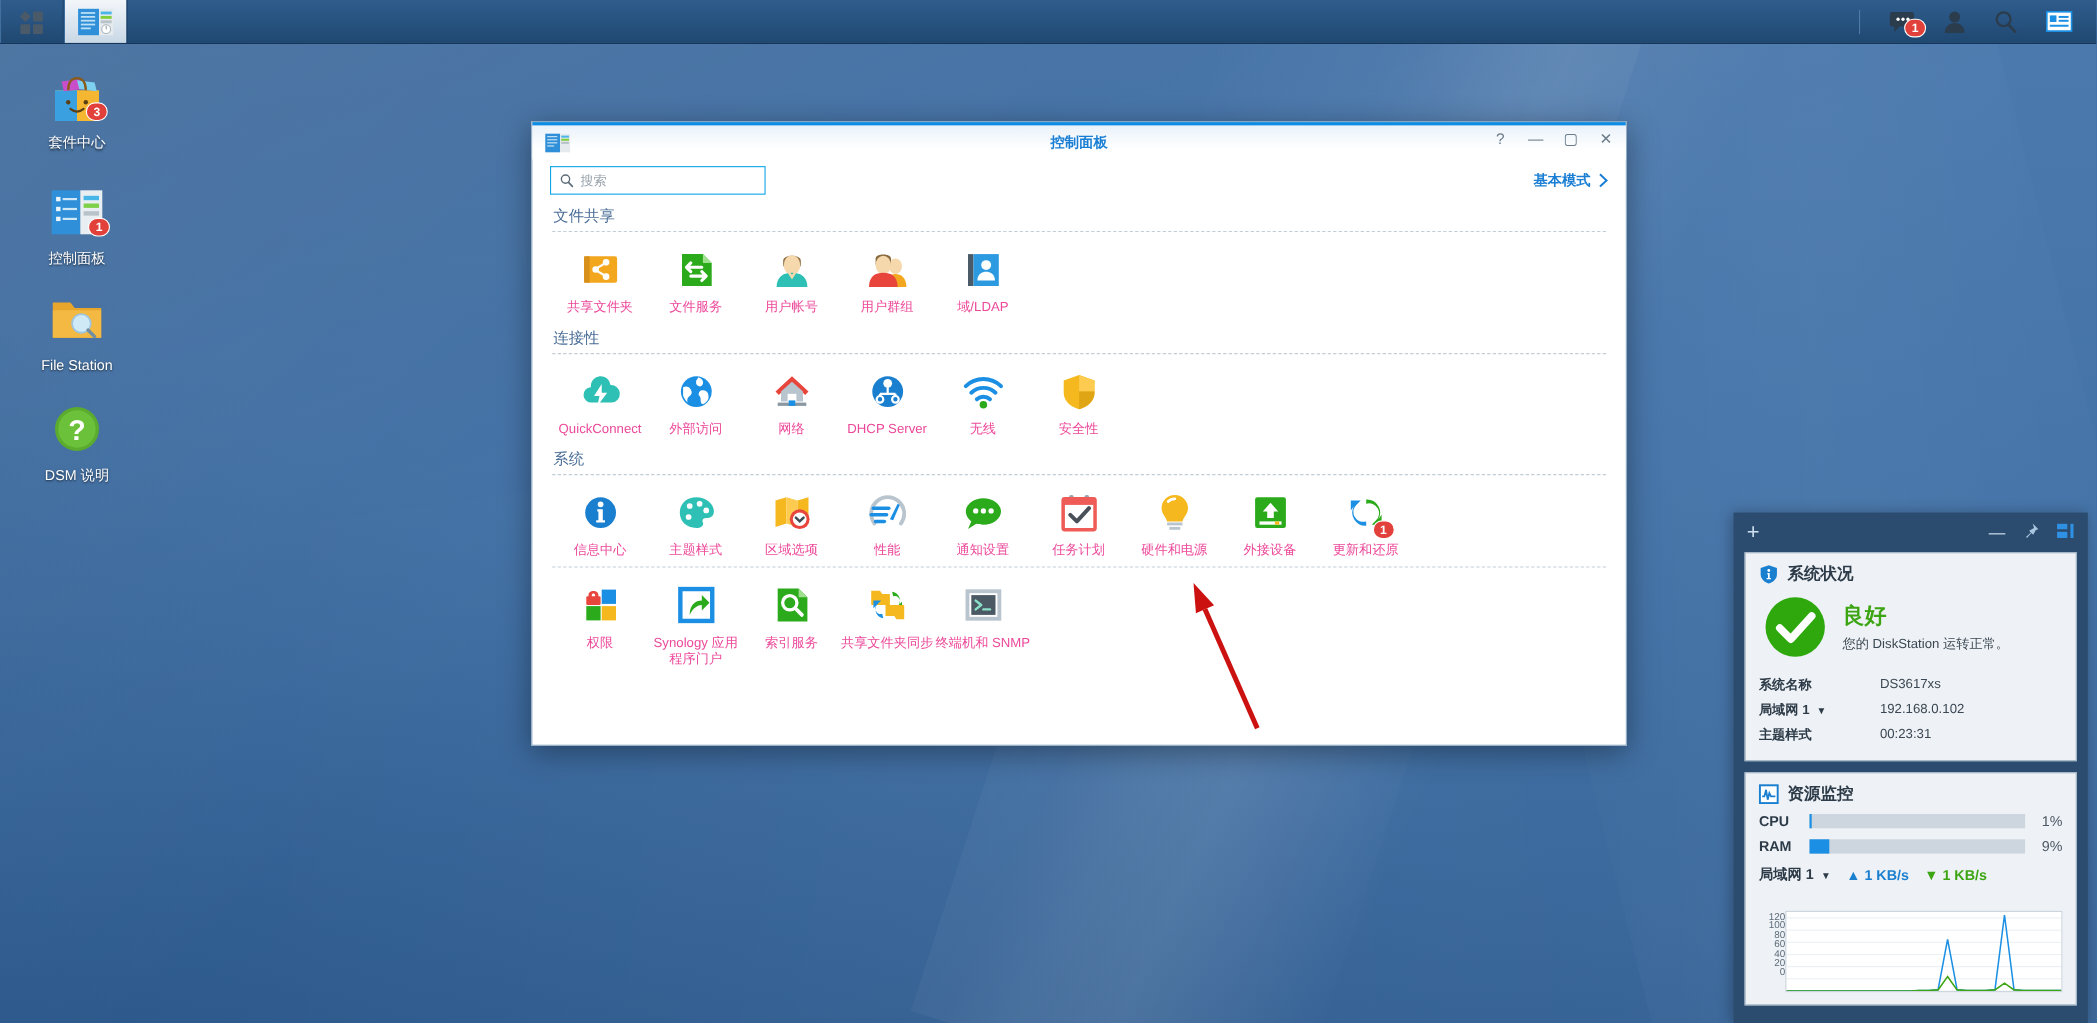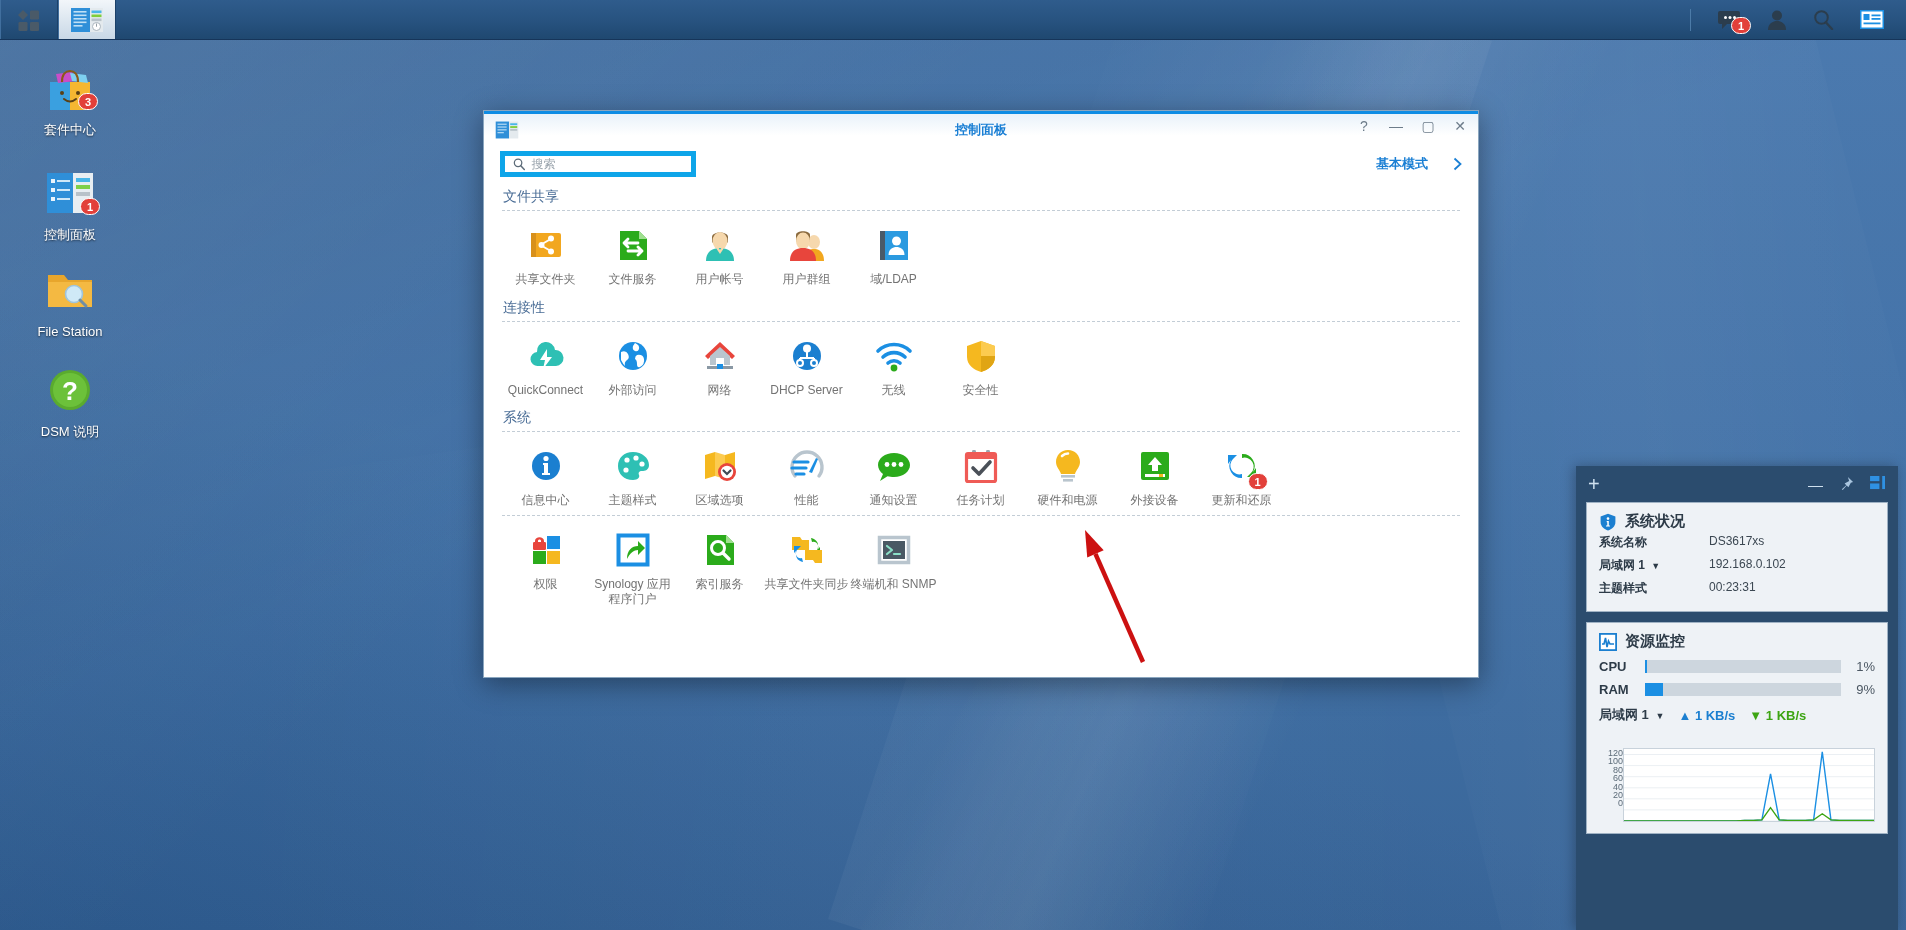--- a/index.html
+++ b/index.html
@@ -83,47 +83,47 @@
   .win-ctrls {
     position: absolute; right: 10px; top: 4px; display: flex; gap: 16px; align-items: center;
   }
   .win-ctrls .wc { width: 16px; height: 16px; cursor: pointer; color: #6d7c8a; display:flex; align-items:center; justify-content:center; font-size: 14px; }
 
   .win-toolbar {
     flex: none; height: 38px; padding: 0 16px; display: flex; align-items: center;
     justify-content: space-between;
   }
   .searchbox {
-    width: 196px; height: 26px; border: 5px solid #0ea5e9; background: #fff;
+    width: 196px; height: 26px; border: 1px solid #0ea5e9; background: #fff;
     display: flex; align-items: center; padding: 0 8px; gap: 6px;
   }
   .searchbox input {
     border: none; outline: none; font-size: 12px; color: #333; width: 100%;
     font-family: "Liberation Sans", sans-serif;
   }
   .searchbox input::placeholder { color: #9aa4ad; }
   .mode-switch {
-    display: flex; align-items: center; gap: 25px; color: #1a7fd4;
+    display: flex; align-items: center; gap: 7px; color: #1a7fd4;
     font-size: 13px; cursor: pointer; font-weight: bold;
   }
 
   .win-body { flex: 1; overflow: hidden; padding: 0 18px 10px 18px; }
 
   .section-title {
     font-size: 14px; color: #4a6d96; padding: 5px 0 4px 1px;
   }
   .section-rule { border-top: 1px dashed #c3cdd6; margin-bottom: 6px; }
 
   .icon-row { display: flex; gap: 0; }
   .cp-item {
     width: 87px; text-align: center; cursor: pointer; padding: 6px 0 6px 0;
     user-select: none;
   }
   .cp-item .cp-glyph { width: 44px; height: 44px; margin: 0 auto 5px auto; position: relative; }
-  .cp-item .cp-lbl { font-size: 12px; color: #737373; line-height: 1.3; }
+  .cp-item .cp-lbl { font-size: 12px; color: #ec4899; line-height: 1.3; }
 
   
   .widgets {
     position: absolute; left: 1576px; top: 466px; width: 322px; height: 464px;
     background: #2b4c6e; z-index: 30;
     box-shadow: -2px 0 12px rgba(0,0,0,.28);
     display: flex; flex-direction: column;
   }
   .wg-head {
     height: 36px; display: flex; align-items: center; justify-content: space-between;
@@ -656,20 +656,30 @@
 
   <div class="wg-card">
     <div class="wg-card-title">
       <svg width="18" height="18" viewBox="0 0 18 18">
         <path d="M9 0.8 L16.4 3.4 V9 C16.4 13.6 12.6 16.4 9 17.4 C5.4 16.4 1.6 13.6 1.6 9 V3.4 Z" fill="#1b7fd0"></path>
         <circle cx="9" cy="5.6" r="1.3" fill="#fff"></circle>
         <path d="M7.7 8 H9.8 V12.4 H10.9 V13.6 H7 V12.4 H8.3 V9.2 H7.7 Z" fill="#fff"></path>
       </svg>
       <span>系统状况</span>
     </div>
+    <div class="health-row">
+      <svg width="58" height="58" viewBox="0 0 58 58">
+        <circle cx="29" cy="29" r="27" fill="#2fa80e"></circle>
+        <path d="M15 30 L25 40 L44 19" fill="none" stroke="#fff" stroke-width="7" stroke-linecap="round" stroke-linejoin="round"></path>
+      </svg>
+      <div>
+        <div class="health-ok">良好</div>
+        <div class="health-sub">您的 DiskStation 运转正常。</div>
+      </div>
+    </div>
     <div class="kv">
       <span class="k">系统名称</span>
       <span class="v">DS3617xs</span>
     </div>
     <div class="kv">
       <span class="k">
         <span>局域网 1</span>
         <span style="font-size:9px;margin-left:3px;">▼</span>
       </span>
       <span class="v">192.168.0.102</span>

